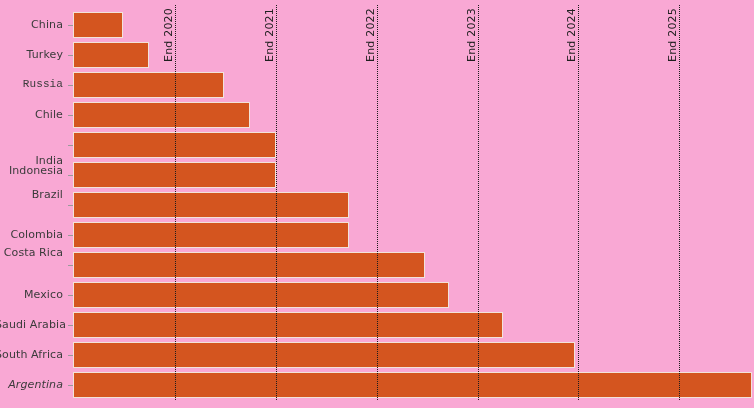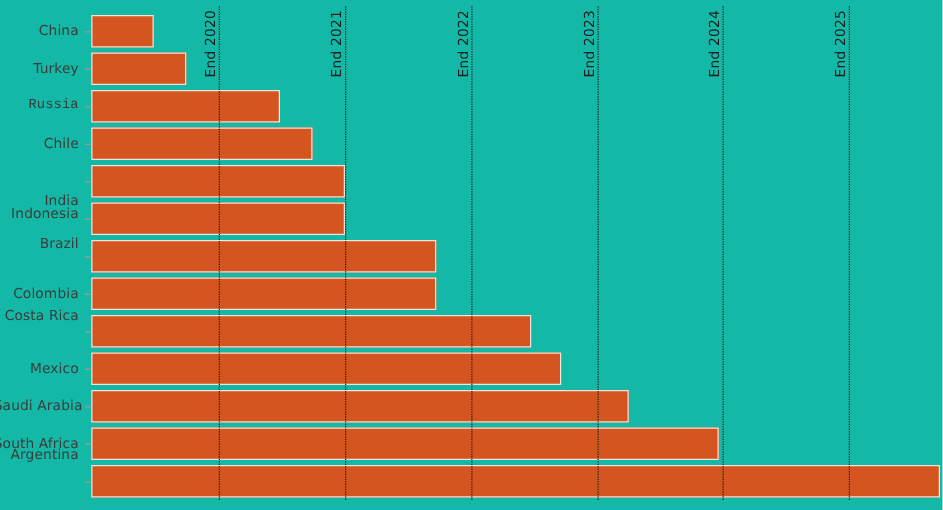--- a/index.html
+++ b/index.html
@@ -9,21 +9,21 @@
     background: #ffffff;
   }
   body {
     font-family: "DejaVu Sans", "Liberation Sans", sans-serif;
     -webkit-font-smoothing: antialiased;
   }
   #chart-root {
     position: relative;
     width: 754px;
     height: 408px;
-    background: #14b8a6;
+    background: #f9a8d4;
     overflow: hidden;
   }
   
   #plot-area {
     position: absolute;
     left: 0;
     top: 0;
     width: 754px;
     height: 408px;
   }
@@ -138,21 +138,21 @@
       <div class="cat-label-wrap" style="top: 319px;">
         <div class="cat-label" style="color: rgb(59, 59, 59); padding-right: 5px;">Saudi Arabia</div>
       </div>
       <div class="bar" style="left: 73px; top: 342px; width: 502.427px; height: 26px; background: rgb(212, 85, 31); border-color: rgb(242, 227, 218);"></div>
       <div class="ytick" style="top: 355px; background: rgb(154, 154, 154);"></div>
       <div class="cat-label-wrap" style="top: 349px;">
         <div class="cat-label" style="color: rgb(59, 59, 59); padding-right: 5px;">South Africa</div>
       </div>
       <div class="bar" style="left: 73px; top: 372px; width: 678.982px; height: 26px; background: rgb(212, 85, 31); border-color: rgb(242, 227, 218);"></div>
       <div class="ytick" style="top: 385px; background: rgb(154, 154, 154);"></div>
-      <div class="cat-label-wrap" style="top: 358px;">
+      <div class="cat-label-wrap" style="top: 379px; font-style: italic;">
         <div class="cat-label" style="color: rgb(59, 59, 59); padding-right: 5px;">Argentina</div>
       </div>
       <div class="gridline" style="left: 174.898px; height: 395px; border-left-color: rgb(29, 29, 29);"></div>
       <div class="grid-label" style="left: 161.898px; top: 62px; color: rgb(31, 31, 31);">End 2020</div>
       <div class="gridline" style="left: 275.787px; height: 395px; border-left-color: rgb(29, 29, 29);"></div>
       <div class="grid-label" style="left: 262.787px; top: 62px; color: rgb(31, 31, 31);">End 2021</div>
       <div class="gridline" style="left: 376.676px; height: 395px; border-left-color: rgb(29, 29, 29);"></div>
       <div class="grid-label" style="left: 363.676px; top: 62px; color: rgb(31, 31, 31);">End 2022</div>
       <div class="gridline" style="left: 477.564px; height: 395px; border-left-color: rgb(29, 29, 29);"></div>
       <div class="grid-label" style="left: 464.564px; top: 62px; color: rgb(31, 31, 31);">End 2023</div>

